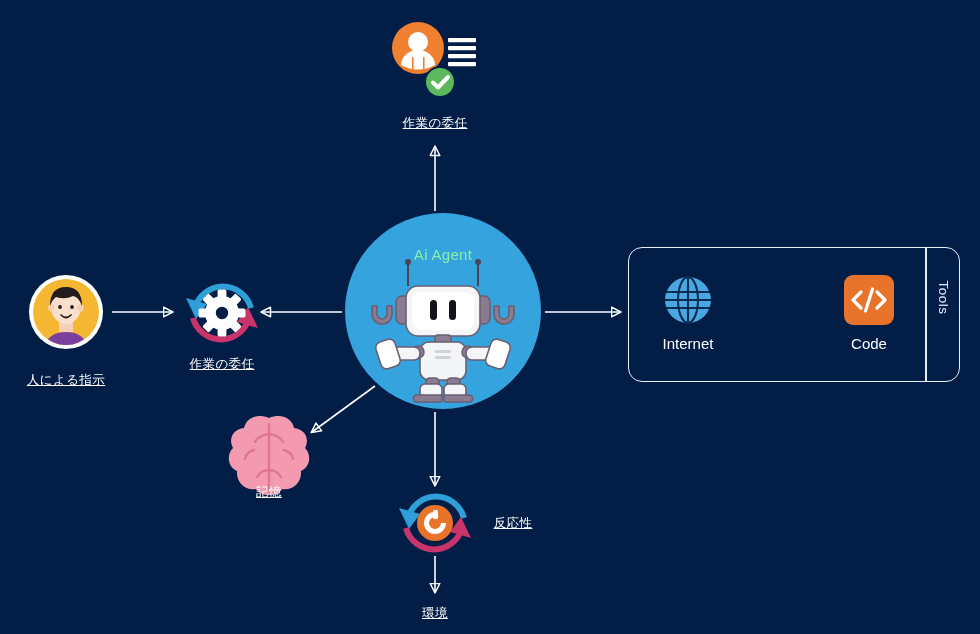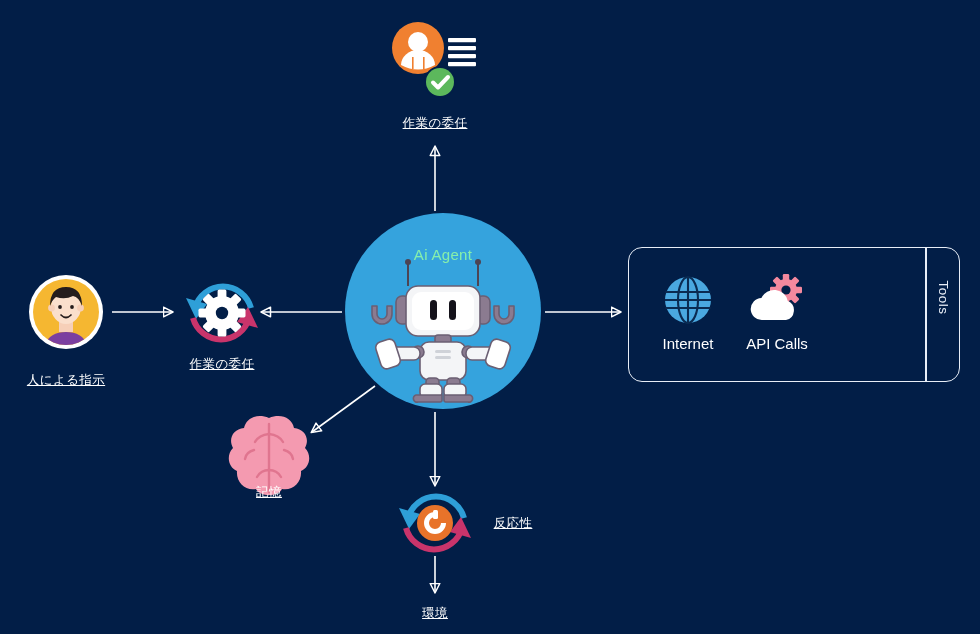--- a/index.html
+++ b/index.html
@@ -286,37 +286,28 @@
           <line x1="26" y1="3" x2="26" y2="49"></line>
           <line x1="3.5" y1="18" x2="48.5" y2="18"></line>
           <line x1="3" y1="26" x2="49" y2="26"></line>
           <line x1="3.5" y1="34" x2="48.5" y2="34"></line>
         </g>
       </svg>
     </div>
     <div class="tool-caption">Internet</div>
   </div>
 
-  <div class="tool-item" style="left:729px;top:272px;">
+
+  <div class="tool-item" style="left:821px;top:272px;">
     <div class="tool-icon-wrap">
-      <svg width="56" height="52" viewBox="0 0 56 52">
-        <g transform="translate(37,16)" fill="#f4899e">
-          <circle r="11"></circle>
-          <g>
-            <rect x="-3.2" y="-16" width="6.4" height="7" rx="1.2"></rect>
-            <rect x="-3.2" y="-16" width="6.4" height="7" rx="1.2" transform="rotate(45)"></rect>
-            <rect x="-3.2" y="-16" width="6.4" height="7" rx="1.2" transform="rotate(90)"></rect>
-            <rect x="-3.2" y="-16" width="6.4" height="7" rx="1.2" transform="rotate(135)"></rect>
-            <rect x="-3.2" y="-16" width="6.4" height="7" rx="1.2" transform="rotate(180)"></rect>
-            <rect x="-3.2" y="-16" width="6.4" height="7" rx="1.2" transform="rotate(225)"></rect>
-            <rect x="-3.2" y="-16" width="6.4" height="7" rx="1.2" transform="rotate(270)"></rect>
-            <rect x="-3.2" y="-16" width="6.4" height="7" rx="1.2" transform="rotate(315)"></rect>
-          </g>
-          <circle r="4.6" fill="#021e47"></circle>
+      <svg width="50" height="50" viewBox="0 0 50 50">
+        <rect x="0" y="0" width="50" height="50" rx="9" fill="#e8732a"></rect>
+        <g fill="none" stroke="#ffffff" stroke-width="3.2" stroke-linecap="round" stroke-linejoin="round">
+          <polyline points="17,17 9,25 17,33"></polyline>
+          <polyline points="33,17 41,25 33,33"></polyline>
+          <line x1="28.5" y1="14" x2="21.5" y2="36"></line>
         </g>
-        <path d="M13,46 a11,11 0 0 1 -0.6,-22 a14,14 0 0 1 26.4,3 a10,10 0 0 1 -1.8,19 Z" fill="#ffffff"></path>
       </svg>
     </div>
-    <div class="tool-caption">API Calls</div>
-  </div>
-
+    <div class="tool-caption">Code</div>
+  </div>
 
 </div>
 
 </body></html>

